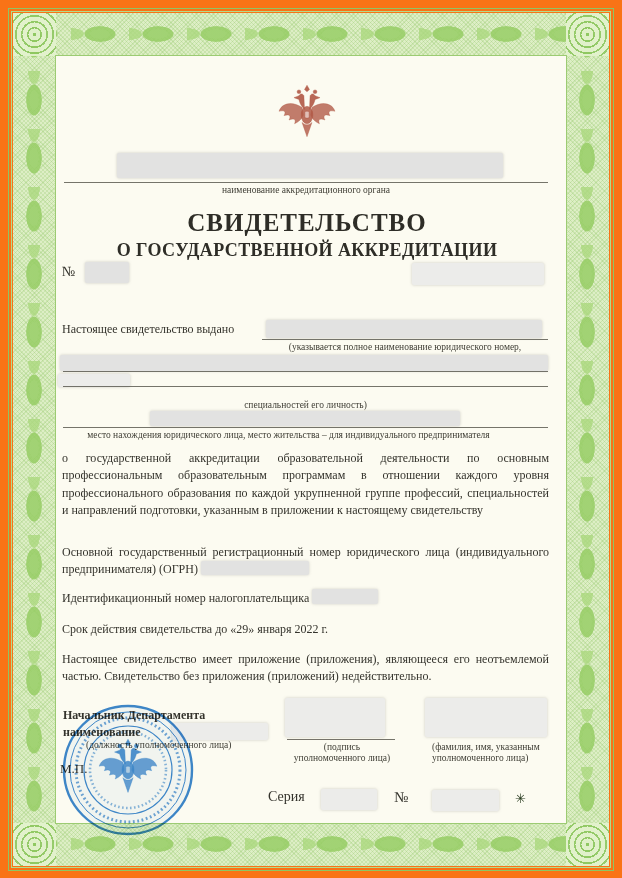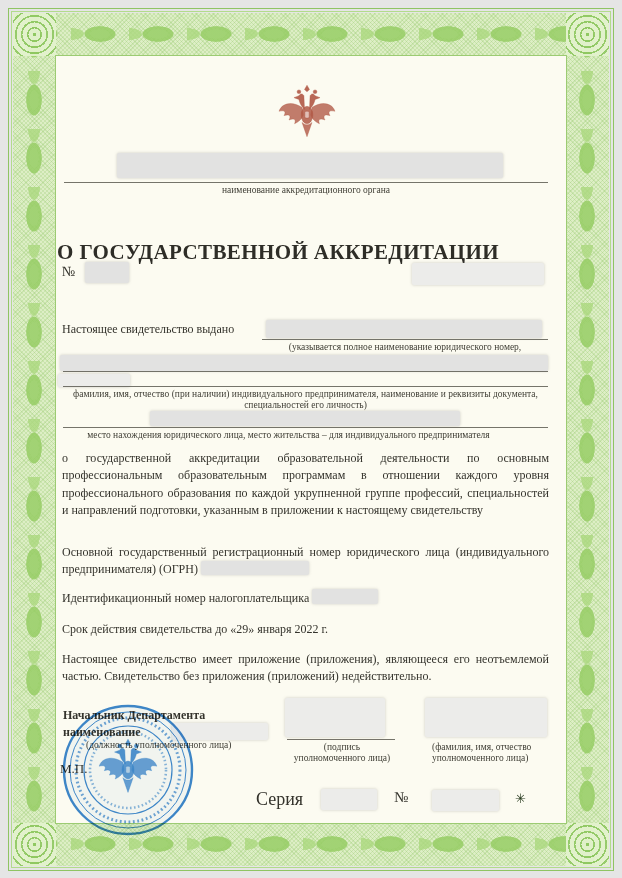--- a/index.html
+++ b/index.html
@@ -1,16 +1,16 @@
 <!DOCTYPE html>
 <html><head>
 <meta charset="utf-8">
 <style>
   html,body{margin:0;padding:0;background:#ffffff;}
-  .page{position:relative;width:622px;height:878px;background:#e5e5e5;overflow:hidden;
+  .page{position:relative;width:622px;height:878px;background:#f97316;overflow:hidden;
         font-family:"Liberation Serif","DejaVu Serif",serif;color:#34332c;}
   
   .frame-line-outer{position:absolute;left:8px;top:8px;right:8px;bottom:7px;border:1.5px solid #8fc463;}
   .frame-line-inner2{position:absolute;left:11px;top:11px;right:11px;bottom:10px;border:1px solid #b2dc8a;}
   .band{position:absolute;background-color:#ddeec5;}
   .band-h{
     background-image:
       radial-gradient(ellipse 26px 13px at 29px 21px, rgba(150,205,100,.85) 0 57%, rgba(150,205,100,0) 62%),
       radial-gradient(ellipse 17px 8px at 29px 21px, rgba(231,244,210,.95) 0 55%, rgba(231,244,210,0) 60%),
       radial-gradient(ellipse 22px 10px at 0px 21px, rgba(171,216,126,.8) 0 56%, rgba(171,216,126,0) 61%),
@@ -41,21 +41,21 @@
   .blurbox.lite{background:#ececea;}
   .blur-inline{display:inline-block;background:#e2e2e1;border-radius:2px;
       box-shadow:0 0 3px rgba(110,110,110,.3);vertical-align:-2px;}
   .fline{position:absolute;height:1px;background:#5d5c52;opacity:.85;}
   .cap{position:absolute;font-size:9.5px;line-height:10.8px;color:#3f3e35;}
   .center{text-align:center;}
   .body-txt{font-size:12px;line-height:17.4px;}
   .just{text-align:justify;}
   .bold{font-weight:bold;}
   .title-1{font-size:25px;font-weight:bold;letter-spacing:1px;text-align:center;color:#2e2d27;}
-  .title-2{font-size:21px;font-weight:bold;letter-spacing:.4px;text-align:left;color:#2e2d27;}
+  .title-2{font-size:18px;font-weight:bold;letter-spacing:.4px;text-align:center;color:#2e2d27;}
   .coat{color:#b05845;}
   .stamp{color:#2e7ecf;mix-blend-mode:multiply;opacity:.93;}
   .snow{font-size:13px;color:#273a1e;}
 </style>
 </head>
 <body>
 
 <svg width="0" height="0" style="position:absolute">
   <symbol id="eagle2h" viewBox="0 0 100 100">
     <g fill="currentColor" stroke="currentColor" stroke-width=".6">
@@ -88,37 +88,38 @@
   <div class="inner-area"></div>
 
   <svg class="abs coat" style="left:272px;top:84px" width="70" height="62">
     <use href="#eagle2h" width="70" height="62"></use>
   </svg>
 
   <div class="blurbox" style="left:117px;top:153px;width:386px;height:25px"></div>
   <div class="fline" style="left:64px;top:182px;width:484px"></div>
   <div class="cap center" style="left:64px;top:185px;width:484px">наименование аккредитационного органа</div>
 
+  <div class="abs title-1" style="left:57px;top:209px;width:500px">СВИДЕТЕЛЬСТВО</div>
   <div class="abs title-2" style="left:57px;top:240px;width:500px">О ГОСУДАРСТВЕННОЙ АККРЕДИТАЦИИ</div>
 
   <div class="abs" style="left:62px;top:264px;font-size:14px">№</div>
   <div class="blurbox" style="left:85px;top:262px;width:44px;height:21px"></div>
   <div class="blurbox lite" style="left:412px;top:263px;width:132px;height:22px"></div>
 
   <div class="abs body-txt" style="left:62px;top:321px">Настоящее свидетельство выдано</div>
   <div class="fline" style="left:262px;top:339px;width:286px"></div>
   <div class="blurbox" style="left:266px;top:320px;width:276px;height:18px"></div>
   <div class="cap center" style="left:262px;top:342px;width:286px">(указывается полное наименование юридического номер,</div>
 
   <div class="blurbox" style="left:60px;top:355px;width:488px;height:16px"></div>
   <div class="fline" style="left:63px;top:371px;width:485px"></div>
   <div class="blurbox lite" style="left:58px;top:374px;width:72px;height:13px"></div>
   <div class="fline" style="left:63px;top:386px;width:485px"></div>
   <div class="cap center" style="left:63px;top:389px;width:485px">
-    <span>фамилия, имя, отчество (при наличии) индивидуального предпринимателя, наименование и реквизиты документа,</span><br>
+    <br>
     <span>специальностей его личность)</span>
   </div>
 
   <div class="blurbox" style="left:150px;top:411px;width:310px;height:15px"></div>
   <div class="fline" style="left:63px;top:427px;width:485px"></div>
   <div class="cap center" style="left:46px;top:430px;width:485px">место нахождения юридического лица, место жительства – для индивидуального предпринимателя</div>
 
   <div class="abs body-txt just" style="left:62px;top:450px;width:487px">о государственной аккредитации образовательной деятельности по основным профессиональным образовательным программам в отношении каждого уровня профессионального образования по каждой укрупненной группе профессий, специальностей и направлений подготовки, указанным в приложении к настоящему свидетельству</div>
 
   <div class="abs body-txt" style="left:62px;top:589px;width:487px">
@@ -142,34 +143,34 @@
 
   <div class="blurbox lite" style="left:285px;top:698px;width:100px;height:39px"></div>
   <div class="fline" style="left:287px;top:739px;width:108px"></div>
   <div class="cap center" style="left:262px;top:742px;width:160px">
     <span>(подпись</span><br>
     <span>уполномоченного лица)</span>
   </div>
 
   <div class="blurbox lite" style="left:425px;top:698px;width:122px;height:39px"></div>
   <div class="cap" style="left:432px;top:742px">
-    <span>(фамилия, имя, отчество</span><br>
+    <span>(фамилия, имя, указанным</span><br>
     <span>уполномоченного лица)</span>
   </div>
 
   <div class="abs" style="left:60px;top:761px;font-size:13px">М.П.</div>
 
   <svg class="abs stamp" style="left:58px;top:700px" width="140" height="140" viewBox="0 0 140 140">
     <circle cx="70" cy="70" r="64" fill="rgba(46,126,207,0.05)" stroke="currentColor" stroke-width="2.4"></circle>
     <circle cx="70" cy="70" r="58" fill="none" stroke="currentColor" stroke-width="1"></circle>
     <circle cx="70" cy="70" r="52" fill="none" stroke="currentColor" stroke-width="3" stroke-dasharray="1.8 2.6" opacity=".75"></circle>
     <circle cx="70" cy="70" r="44" fill="none" stroke="currentColor" stroke-width="1.2"></circle>
     <circle cx="70" cy="70" r="38" fill="none" stroke="currentColor" stroke-width="2.6" stroke-dasharray="1.6 2.4" opacity=".6"></circle>
     <use href="#eagle2h" x="38" y="38" width="64" height="64"></use>
   </svg>
 
-  <div class="abs" style="left:256px;top:789px;font-size:18px">Серия</div>
+  <div class="abs" style="left:268px;top:789px;font-size:14px">Серия</div>
   <div class="blurbox lite" style="left:321px;top:789px;width:56px;height:21px"></div>
   <div class="abs" style="left:394px;top:789px;font-size:15px">№</div>
   <div class="blurbox lite" style="left:432px;top:790px;width:67px;height:21px"></div>
   <div class="abs snow" style="left:515px;top:791px">✳</div>
 
 </div>
 
 </body></html>

